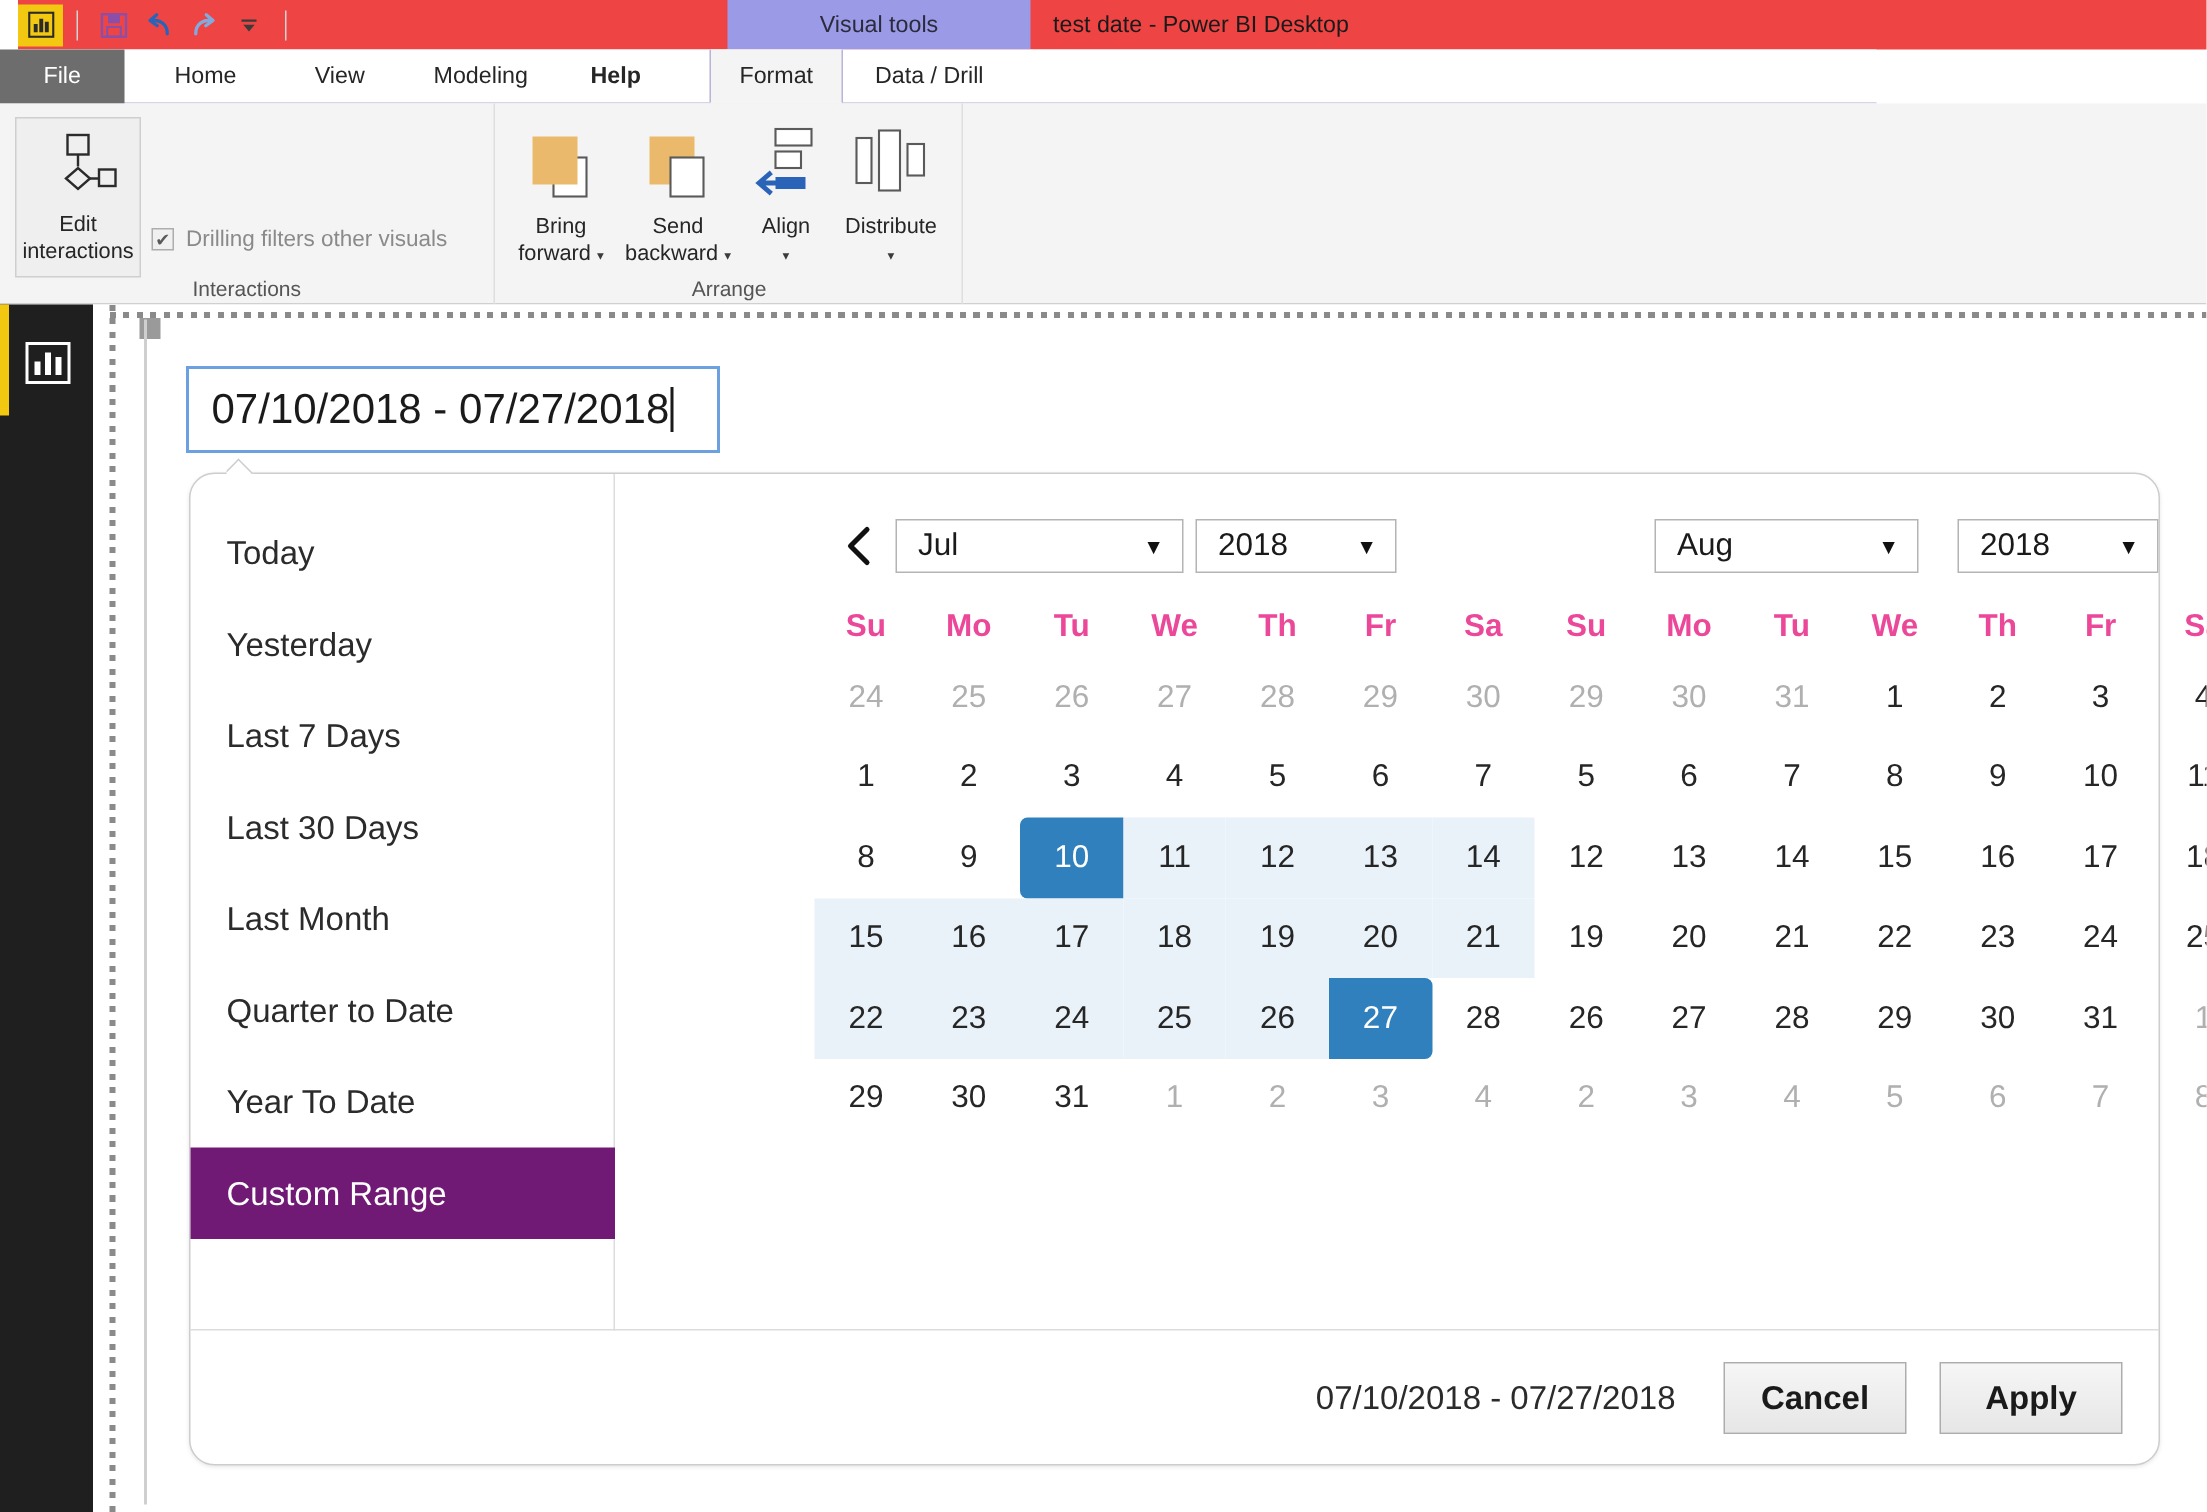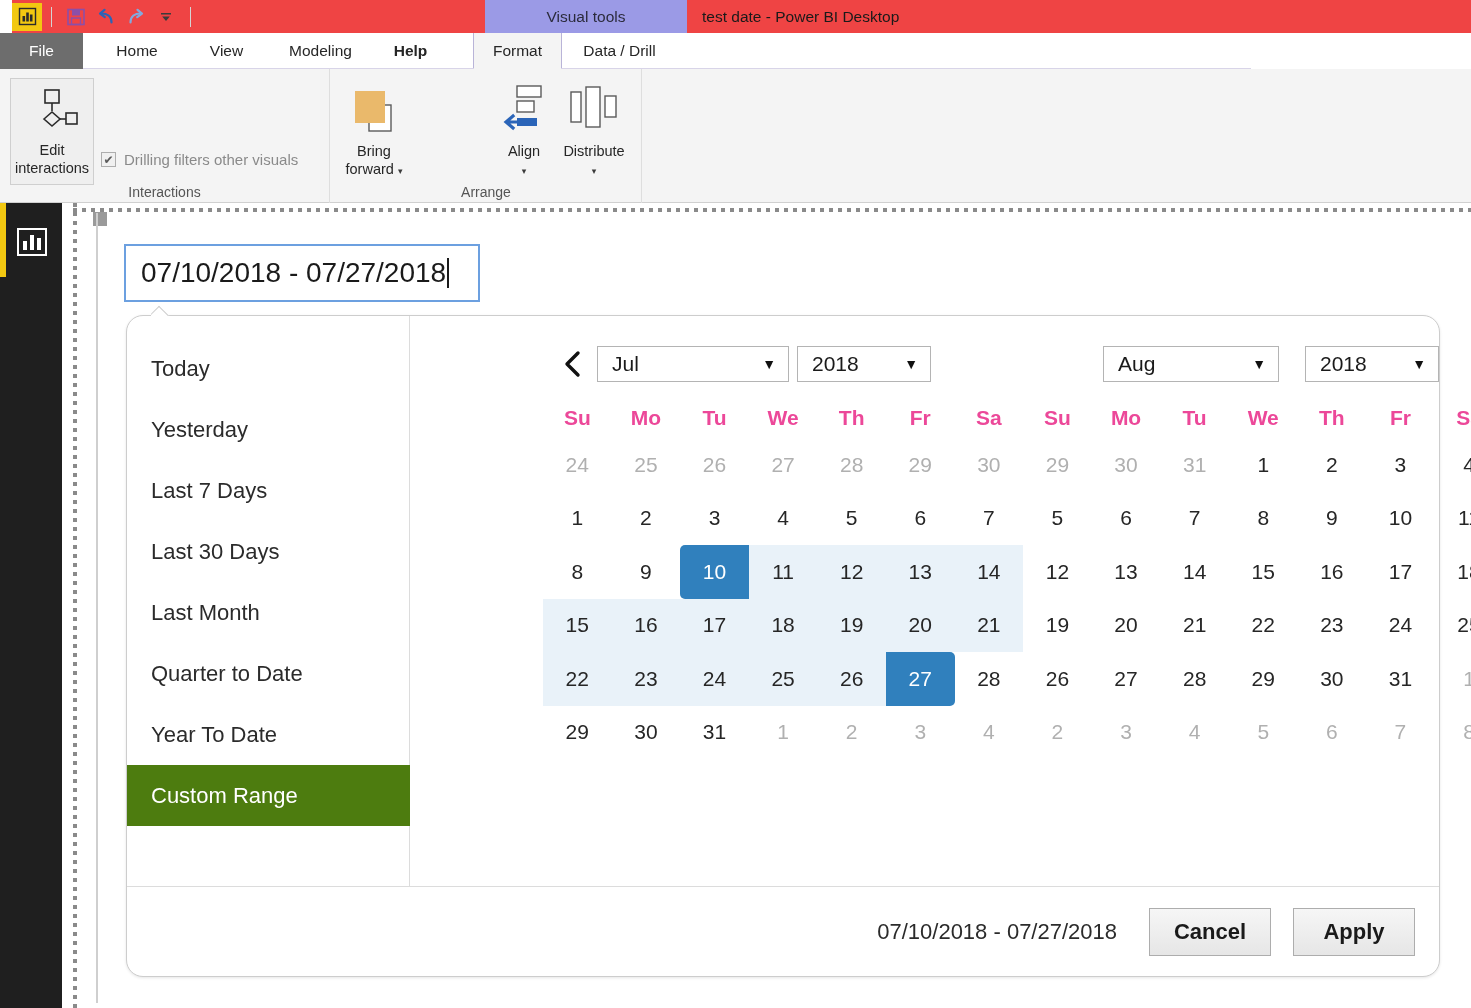--- a/index.html
+++ b/index.html
@@ -188,21 +188,21 @@
     position: absolute; left: 0; top: 0; width: 283px; height: 571px;
     border-right: 1px solid #dcdcdc;
     padding-top: 22px;
   }
   .preset {
     height: 61px; display: flex; align-items: center;
     padding-left: 24px; font-size: 22px; color: #2b2b2b;
     cursor: default;
   }
   .preset.selected {
-    background: #4d7c0f; color: #ffffff;
+    background: #701a75; color: #ffffff;
     width: 283px;
   }
 
   .cal-wrap {
     position: absolute; left: 284px; top: 0; right: 0; height: 571px;
   }
   .cal-head {
     position: absolute; left: 0; top: 28px; width: 100%; height: 40px;
   }
   .nav-arrow {
@@ -363,20 +363,33 @@
         <rect x="10" y="10" width="30" height="32" fill="#eab96b"></rect>
       </svg>
     </div>
     <div class="lbl">
       <span>Bring</span><br>
       <span>forward</span>
       <span class="caret">▾</span>
     </div>
   </div>
 
+  <div class="arr-btn arr-send">
+    <div class="ico">
+      <svg width="58" height="58" viewBox="0 0 58 58">
+        <rect x="10" y="10" width="30" height="32" fill="#eab96b"></rect>
+        <rect x="24" y="24" width="22" height="26" fill="#ffffff" stroke="#5a5a5a" stroke-width="1.4"></rect>
+      </svg>
+    </div>
+    <div class="lbl">
+      <span>Send</span><br>
+      <span>backward</span>
+      <span class="caret">▾</span>
+    </div>
+  </div>
 
   <div class="arr-btn arr-align">
     <div class="ico">
       <svg width="50" height="56" viewBox="0 0 50 56">
         <rect x="18" y="4" width="24" height="11" fill="#ffffff" stroke="#5a5a5a" stroke-width="1.4"></rect>
         <rect x="18" y="19" width="17" height="11" fill="#ffffff" stroke="#5a5a5a" stroke-width="1.4"></rect>
         <path d="M20 40 L8 40 M14 34 L7 40 L14 46" fill="none" stroke="#2a64b8" stroke-width="3.2" stroke-linecap="square"></path>
         <rect x="18" y="36" width="20" height="8" fill="#2a64b8"></rect>
       </svg>
     </div>

